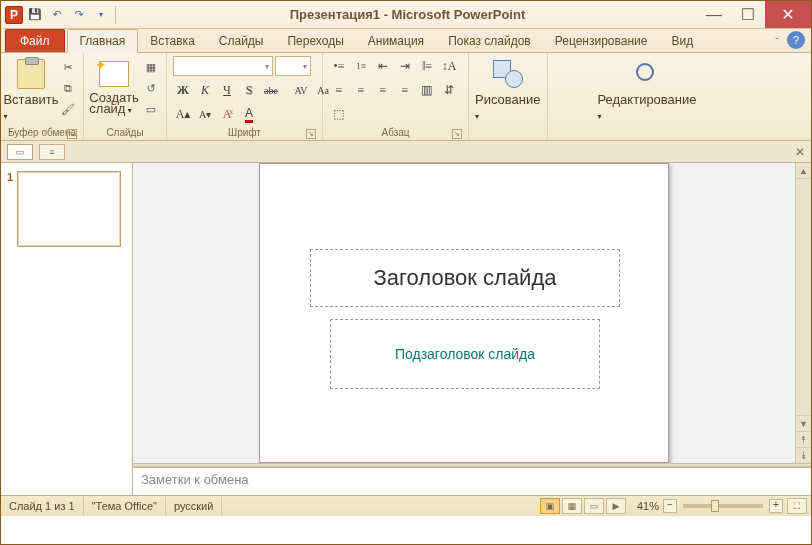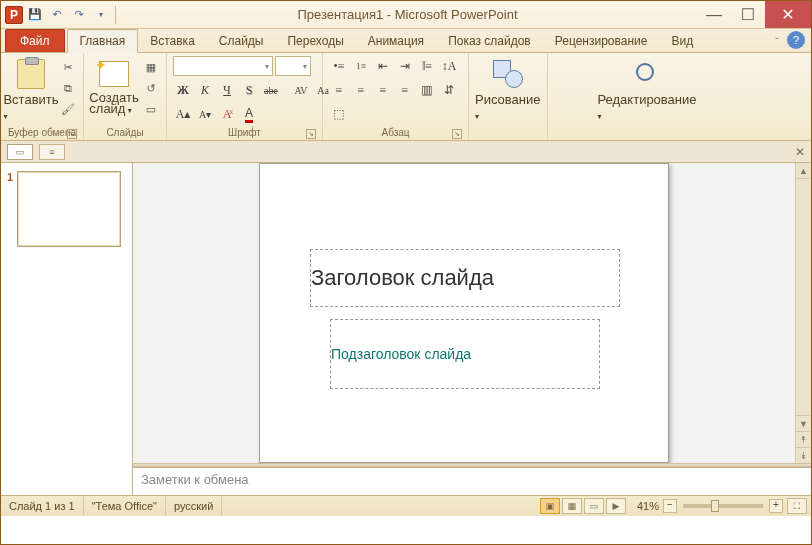--- a/index.html
+++ b/index.html
@@ -4,21 +4,21 @@
 <style>
 * { box-sizing: border-box; margin: 0; padding: 0; font-family: "Segoe UI", Tahoma, sans-serif; }
 body { background: #fff; width: 812px; height: 545px; overflow: hidden; border: 1px solid #8a5a1a; }
 
 
 .titlebar { height: 28px; background: linear-gradient(#fdf5e9, #f8eedb); display: flex; align-items: center; border-bottom: 1px solid #d8c298; }
 .titlebar .qat { display: flex; align-items: center; gap: 2px; padding-left: 4px; }
 .app-icon { width: 18px; height: 18px; background: #d04424; border-radius: 2px; display: flex; align-items: center; justify-content: center; color: #fff; font-weight: bold; font-size: 12px; border:1px solid #9b2e13;}
 .qat-btn { width: 20px; height: 20px; display: flex; align-items: center; justify-content: center; color: #4a6a9a; font-size: 11px; }
 .qat-sep { width: 1px; height: 18px; background: #cfb98e; margin: 0 2px; }
-.title-text { flex: 1; text-align: center; color: #6e5937; font-size: 13px; }
+.title-text { flex: 1; text-align: center; color: #6e5937; font-size: 13px; font-weight: bold; }
 .win-controls { display: flex; height: 100%; }
 .win-btn { width: 34px; display: flex; align-items: center; justify-content: center; color: #5b5b5b; }
 .win-close { background: #c75050; color: #fff; width: 46px; }
 
 
 .tabstrip { height: 24px; background: linear-gradient(#f8eedb,#f4e8d0); display: flex; align-items: flex-end; padding-left: 4px; border-bottom: 1px solid #c9b384; }
 .file-tab { background: #d04727; color: #fff; padding: 4px 14px; font-size: 12px; border: 1px solid #a43318; border-bottom: none; border-radius: 2px 2px 0 0; margin-right: 2px;}
 .tab { padding: 4px 12px; font-size: 12px; color: #5c4a28; cursor: default; }
 .tab.active { background: #f6f1e6; border: 1px solid #c9b384; border-bottom: 1px solid #f6f1e6; border-radius: 2px 2px 0 0; margin-bottom: -1px; }
 .tabstrip .spacer { flex: 1; }
@@ -49,21 +49,21 @@
 
 
 .main { display:flex; height: 332px; }
 .thumbs { width: 132px; background:#fff; border-right:1px solid #c9b384; padding: 8px 6px; }
 .thumb-row { display:flex; gap:4px;}
 .thumb-num { font-size:11px; font-weight:bold; color:#a65b1f;}
 .thumb { width: 104px; height: 76px; background:#fff; border:1px solid #b6a178; box-shadow: 0 0 0 1px #e8d9b6 inset;}
 .editor { flex:1; background:#f2f2f2; display:flex; flex-direction:column; }
 .canvas-wrap { flex:1; display:flex; align-items:center; justify-content:center; overflow:hidden; position:relative;}
 .slide { width: 410px; height: 300px; background:#fff; border:1px solid #9e9e9e; box-shadow: 2px 2px 4px rgba(0,0,0,0.25); position:relative;}
-.ph { position:absolute; border:1px dashed #9a9a9a; display:flex; align-items:center; }
+.ph { position:absolute; border:1px dashed #9a9a9a; display:flex; align-items:center; justify-content:center;}
 .ph-title { left: 50px; top: 85px; width: 310px; height: 58px; color:#333; font-size: 22px;}
 .ph-sub { left: 70px; top: 155px; width: 270px; height: 70px; color:#0f766e; font-size: 14px;}
 .scroll-v { width:16px; background:#eae2cd; border-left:1px solid #d6c8a2; display:flex; flex-direction:column;}
 .scroll-v .stub { height:16px; border-bottom:1px solid #d6c8a2; font-size:9px; display:flex; align-items:center; justify-content:center; color:#8a7954;}
 .scroll-v .track { flex:1;}
 .scroll-v .dn { height:16px; border-top:1px solid #d6c8a2; font-size:9px; display:flex; align-items:center; justify-content:center; color:#8a7954;}
 .scroll-v .nav { height:16px; border-top:1px solid #d6c8a2; font-size:10px; display:flex; align-items:center; justify-content:center; color:#8a7954;}
 
 .splitter { height:4px; background:#e4dcc5; border-top:1px solid #cdbf98; border-bottom:1px solid #cdbf98;}
 .notes { height: 28px; background:#fff; padding: 4px 8px; font-size: 13px; color:#888; border-top:1px solid #c9b384; overflow:hidden;}

